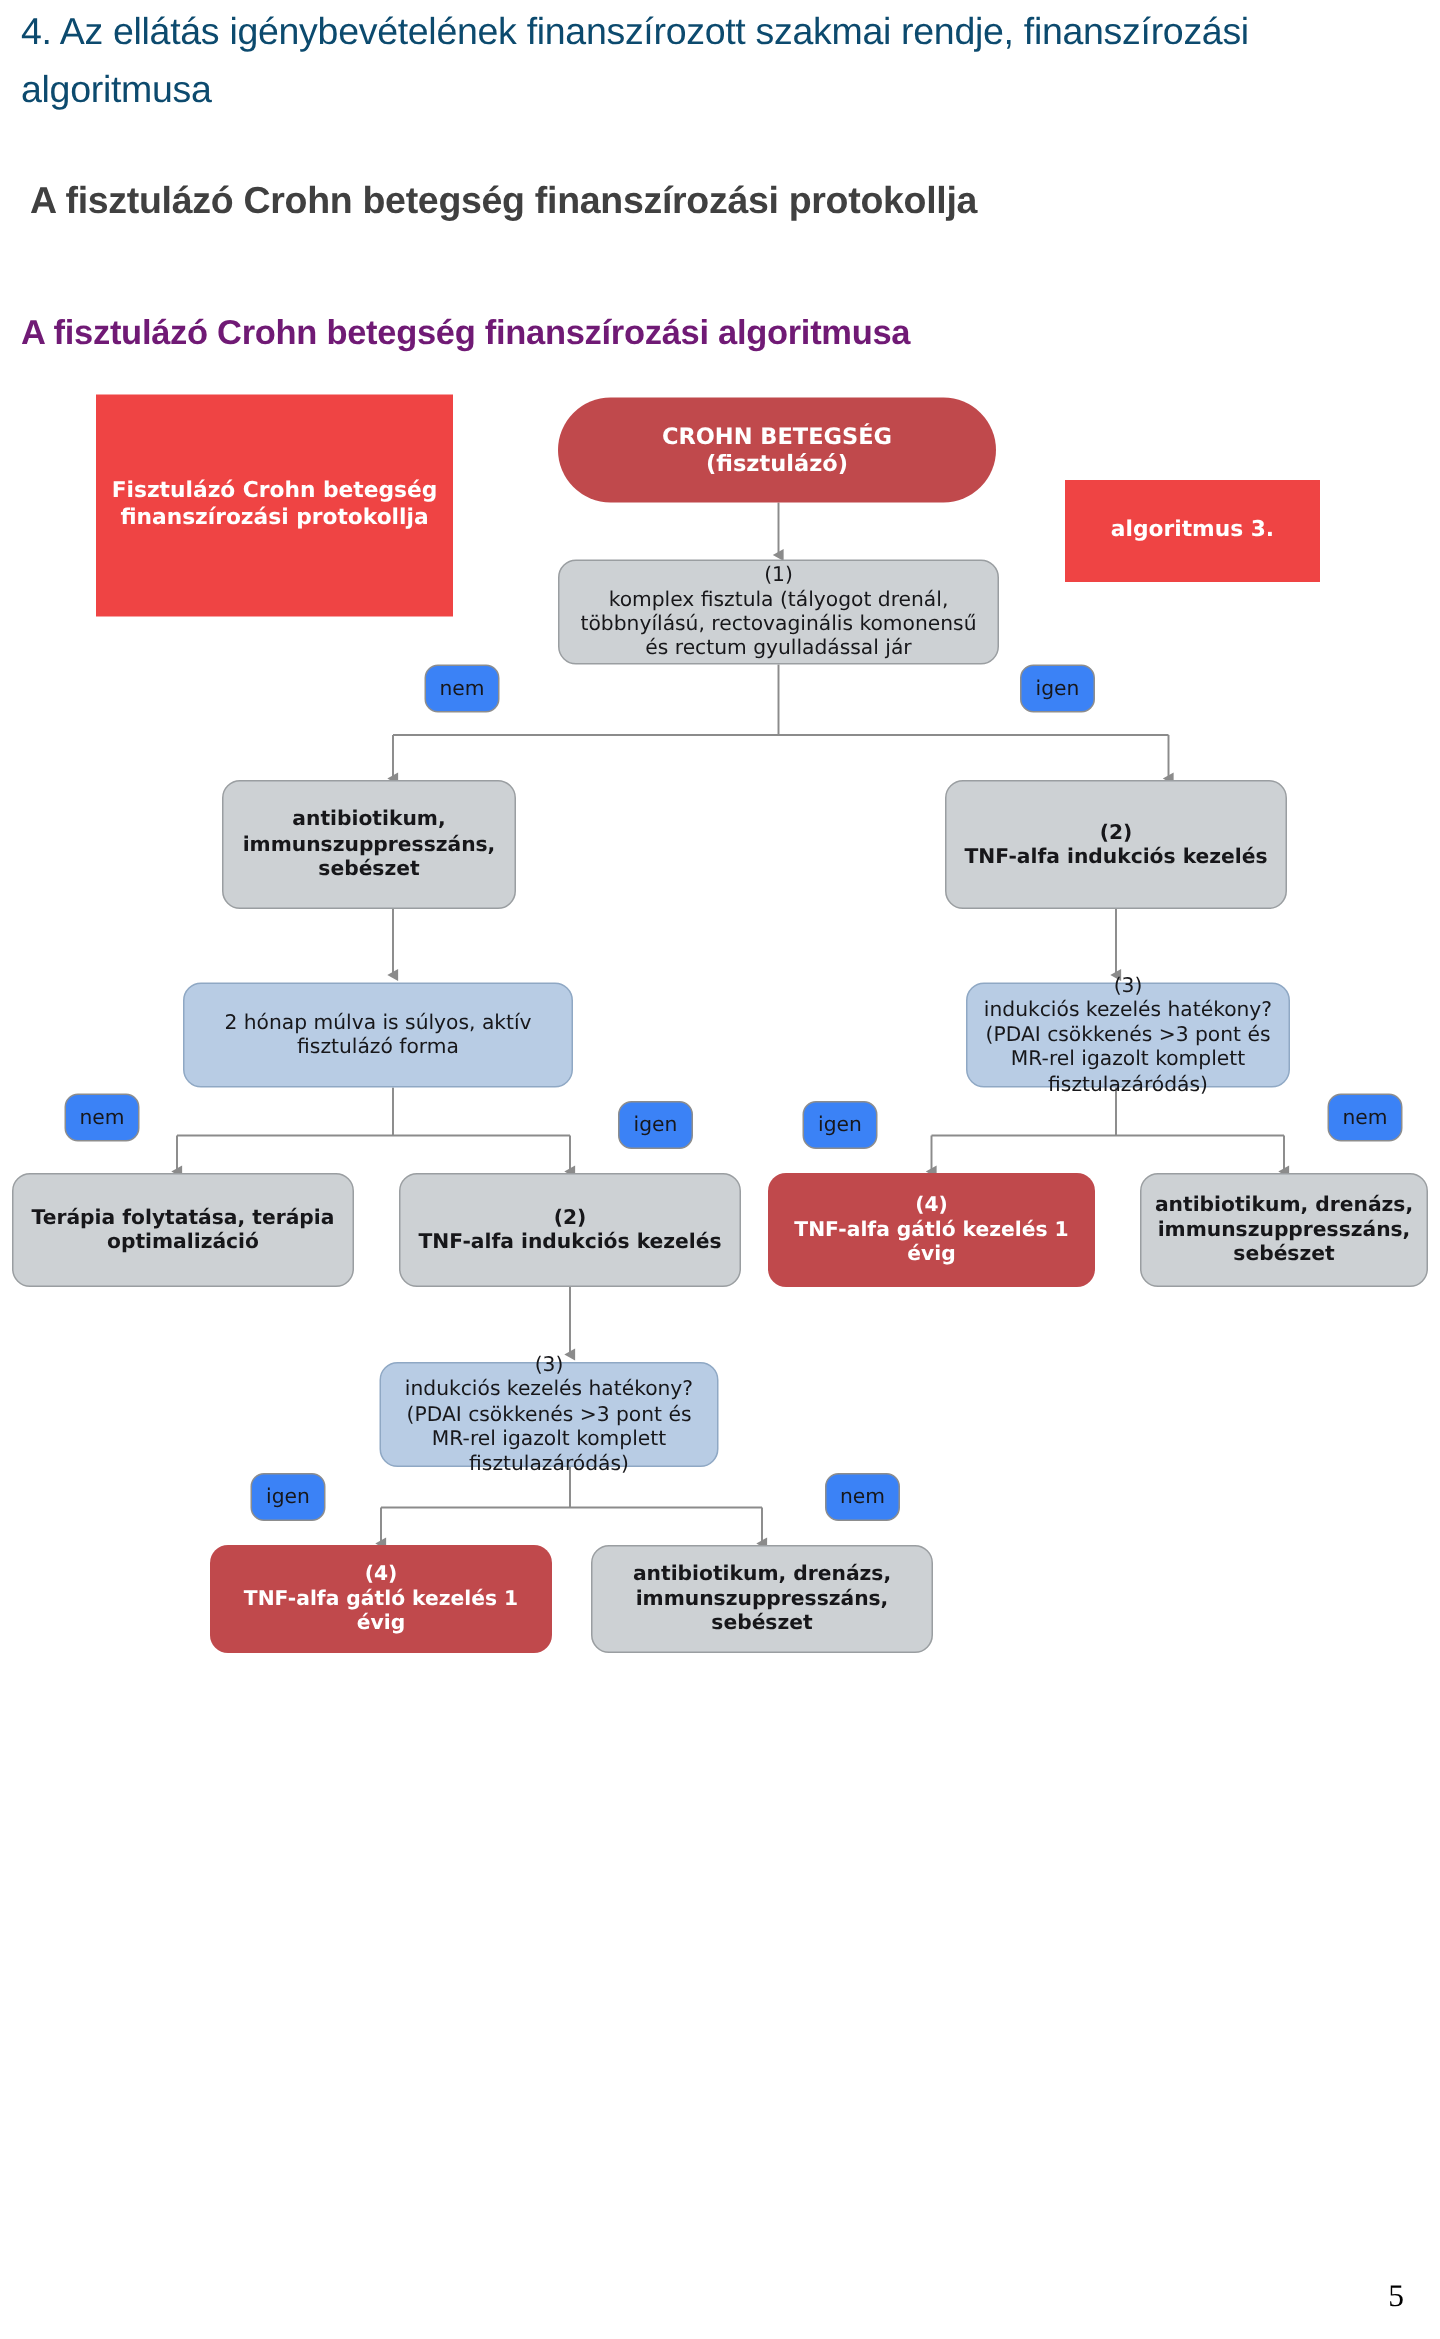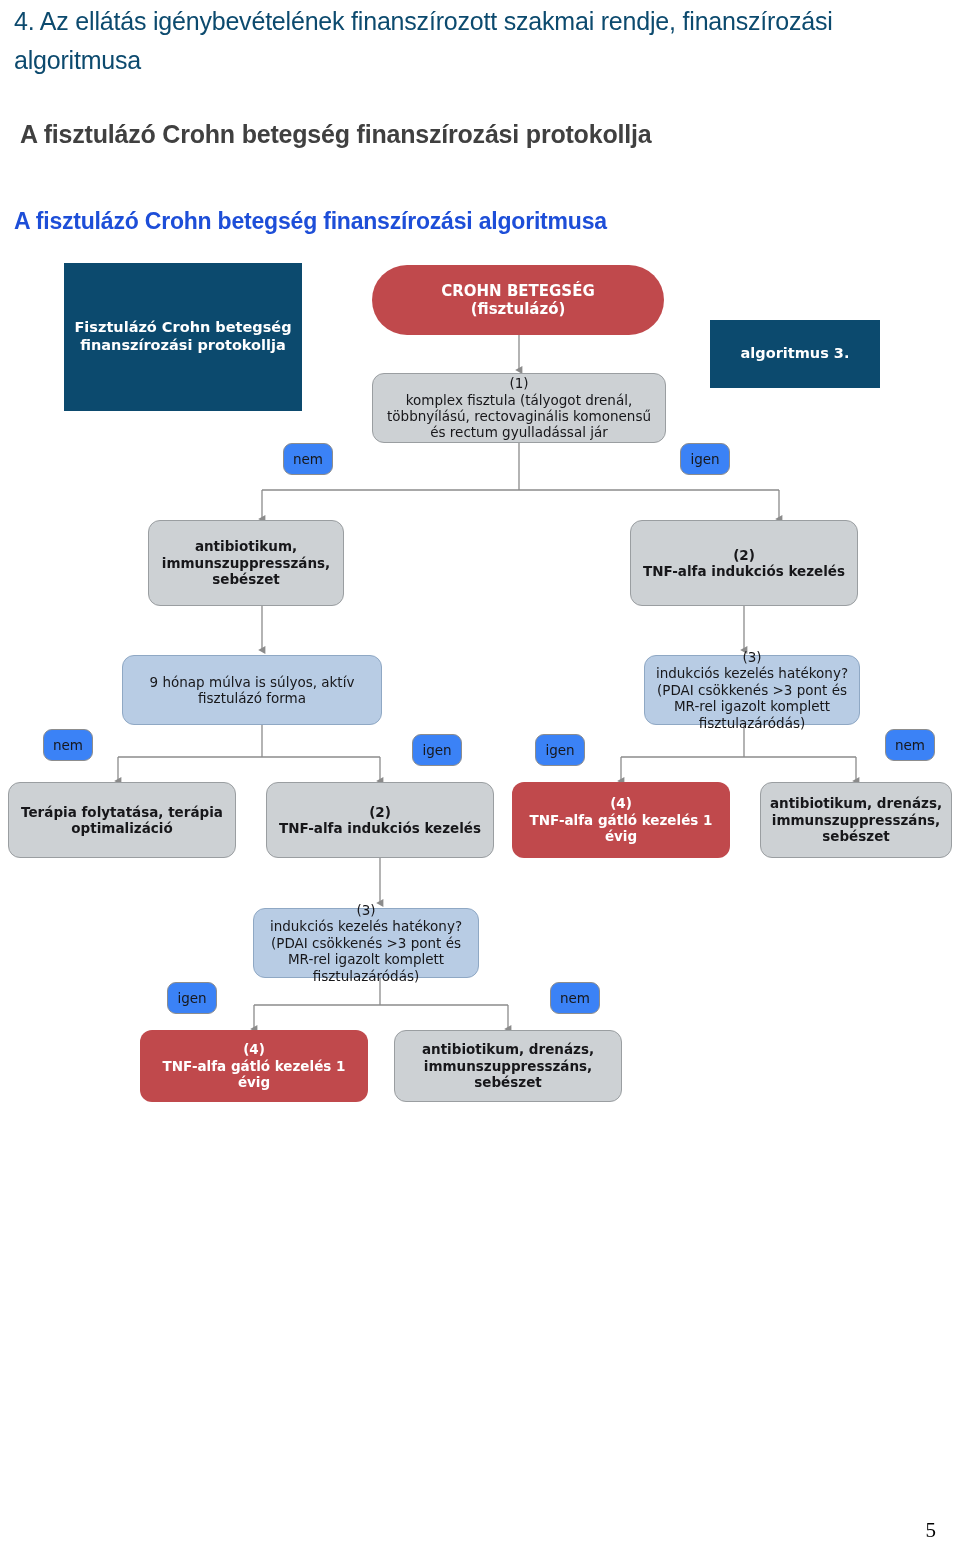--- a/index.html
+++ b/index.html
@@ -40,21 +40,21 @@
     letter-spacing: -0.2px;
   }
   .h-sub2 {
     position: absolute;
     left: 14px;
     top: 208px;
     width: 920px;
     font-family: "Liberation Sans", sans-serif;
     font-size: 23px;
     font-weight: bold;
-    color: #1d4ed8;
+    color: #701a75;
     letter-spacing: -0.2px;
   }
 
   
   #flow {
     position: absolute;
     left: 0;
     top: 0;
     width: 960px;
     height: 1559px;
@@ -73,21 +73,21 @@
     display: flex;
     align-items: center;
     justify-content: center;
     text-align: center;
     line-height: 1.22;
     padding: 3px 6px;
   }
 
   
   .n-navy {
-    background: #0c4a6e;
+    background: #ef4444;
     color: #ffffff;
     font-weight: bold;
     font-size: 14.5px;
   }
 
   
   .n-red-round {
     background: #c0494c;
     color: #ffffff;
     font-weight: bold;
@@ -224,21 +224,21 @@
 
   <div class="node n-grey" style="left:148px; top:520px; width:196px; height:86px;">antibiotikum, immunszuppresszáns, sebészet</div>
 
   <div class="node n-grey" style="left:630px; top:520px; width:228px; height:86px;">
     <span>
       <span class="num">(2)</span>
       <span>TNF-alfa indukciós kezelés</span>
     </span>
   </div>
 
-  <div class="node n-lblue" style="left:122px; top:655px; width:260px; height:70px;">9 hónap múlva is súlyos, aktív fisztulázó forma</div>
+  <div class="node n-lblue" style="left:122px; top:655px; width:260px; height:70px;">2 hónap múlva is súlyos, aktív fisztulázó forma</div>
 
   <div class="node n-lblue" style="left:644px; top:655px; width:216px; height:70px;">
     <span>
       <span class="num">(3)</span>
       <span>indukciós kezelés hatékony? (PDAI csökkenés &gt;3 pont és MR-rel igazolt komplett fisztulazáródás)</span>
     </span>
   </div>
 
   <div class="node n-tag" style="left:43px; top:729px; width:50px; height:32px;">nem</div>
   <div class="node n-tag" style="left:412px; top:734px; width:50px; height:32px;">igen</div>

